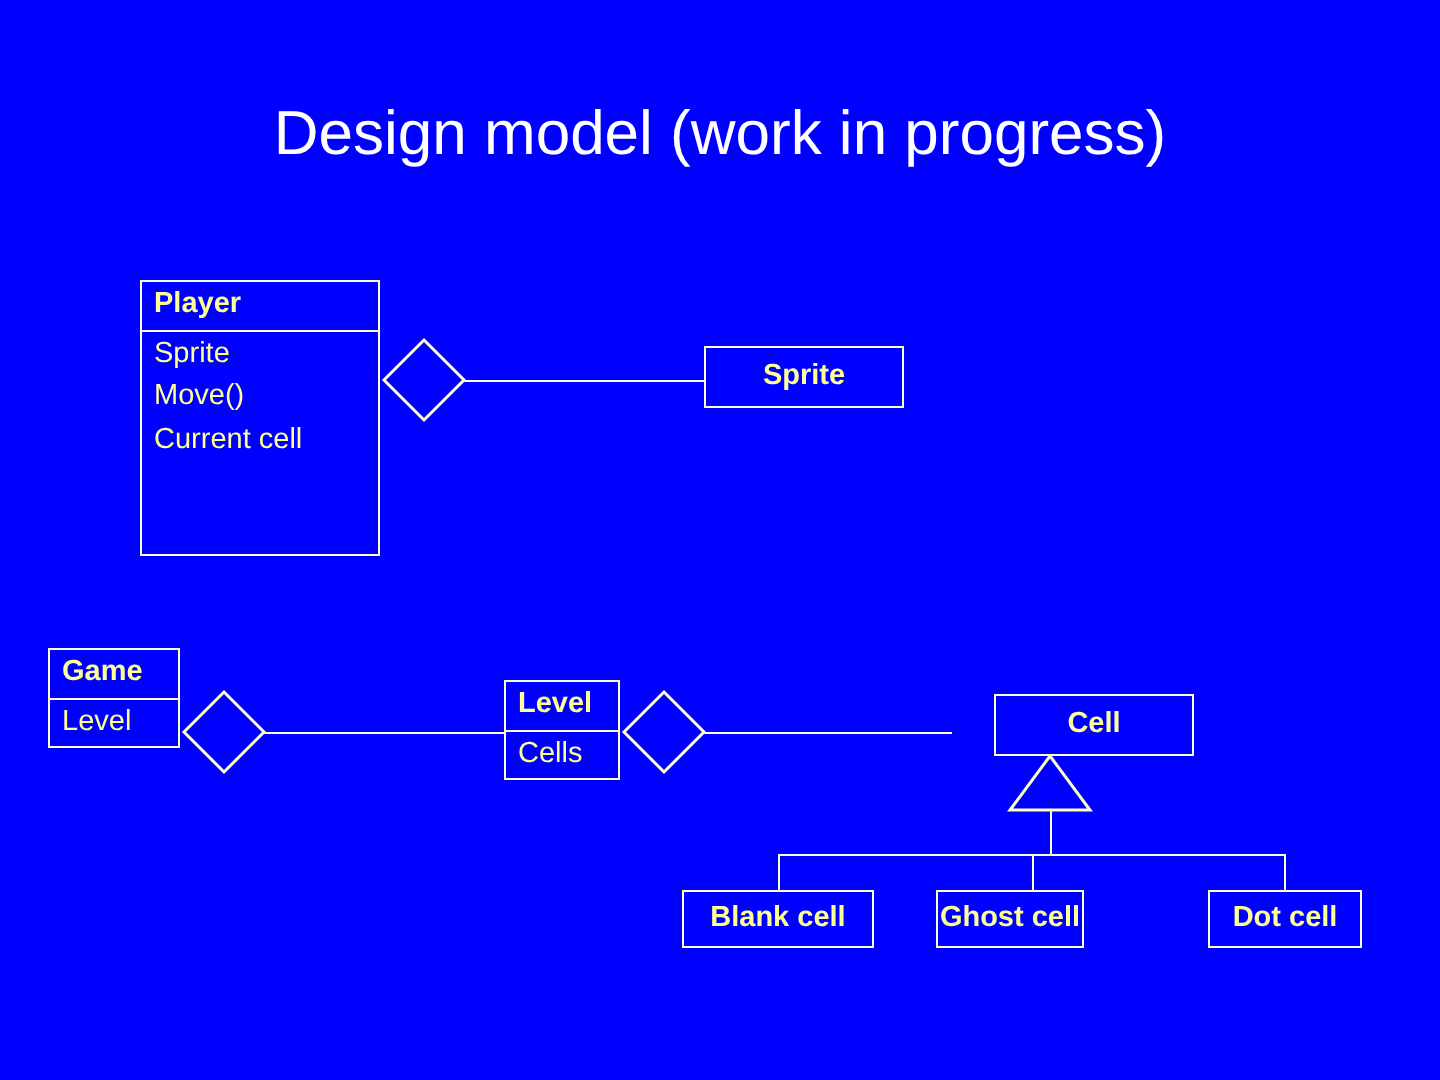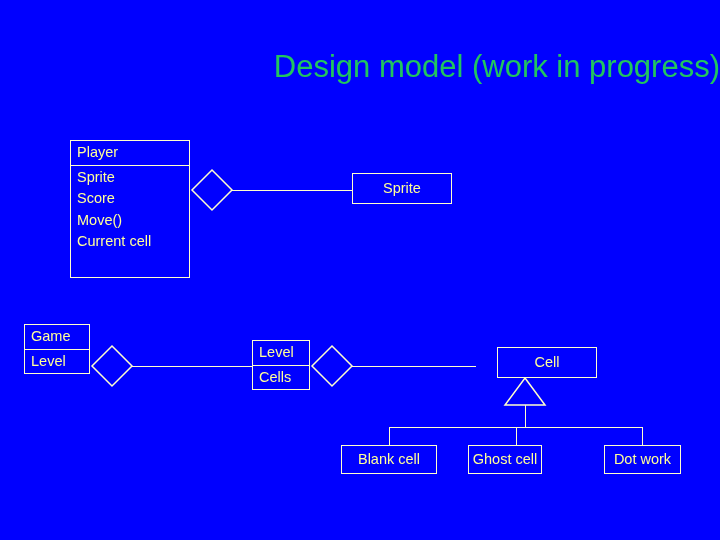--- a/index.html
+++ b/index.html
@@ -18,41 +18,42 @@
     width: 720px;
     height: 540px;
     background: #0000ff;
   }
   
   #slide-title {
     position: absolute;
     left: 0;
     top: 48px;
     width: 720px;
-    text-align: right;
-    color: #22c55e;
+    text-align: center;
+    color: #ffffff;
     font-size: 31px;
     font-weight: 400;
     letter-spacing: 0px;
     line-height: 38px;
     white-space: nowrap;
   }
   
   .uml-box {
     position: absolute;
     box-sizing: border-box;
     border: 1.5px solid #ffffcc;
     background: transparent;
     color: #ffff99;
     font-size: 14.5px;
     line-height: 21.5px;
   }
   .uml-box .name-cell {
     padding: 1px 5px 1px 6px;
     white-space: nowrap;
+    font-weight: bold;
   }
   .uml-box .divider {
     height: 0;
     border-top: 1.5px solid #ffffcc;
   }
   .uml-box .attr-list {
     padding: 1px 5px 2px 6px;
   }
   .uml-box .attr-row {
     white-space: nowrap;
@@ -99,21 +100,20 @@
 
 <div id="slide">
 
   <div id="slide-title">Design model (work in progress)</div>
 
   <div class="uml-box" id="box-player" style="left:70px; top:140px; width:120px; height:138px;">
     <div class="name-cell">Player</div>
     <div class="divider"></div>
     <div class="attr-list">
       <div class="attr-row">Sprite</div>
-      <div class="attr-row">Score</div>
       <div class="attr-row">Move()</div>
       <div class="attr-row">Current cell</div>
     </div>
   </div>
 
   <div class="diamond" style="left:190px; top:168px;">
     <svg width="44" height="44" viewBox="0 0 44 44">
       <polygon points="22,2 42,22 22,42 2,22" fill="none" stroke="#ffffcc" stroke-width="1.5"></polygon>
     </svg>
   </div>
@@ -176,16 +176,16 @@
 
   <div class="uml-box centered" id="box-blank-cell" style="left:341px; top:445px; width:96px; height:29px;">
     <div class="name-cell">Blank cell</div>
   </div>
 
   <div class="uml-box centered" id="box-ghost-cell" style="left:468px; top:445px; width:74px; height:29px;">
     <div class="name-cell">Ghost cell</div>
   </div>
 
   <div class="uml-box centered" id="box-dot-cell" style="left:604px; top:445px; width:77px; height:29px;">
-    <div class="name-cell">Dot work</div>
+    <div class="name-cell">Dot cell</div>
   </div>
 
 </div>
 
 </body></html>

